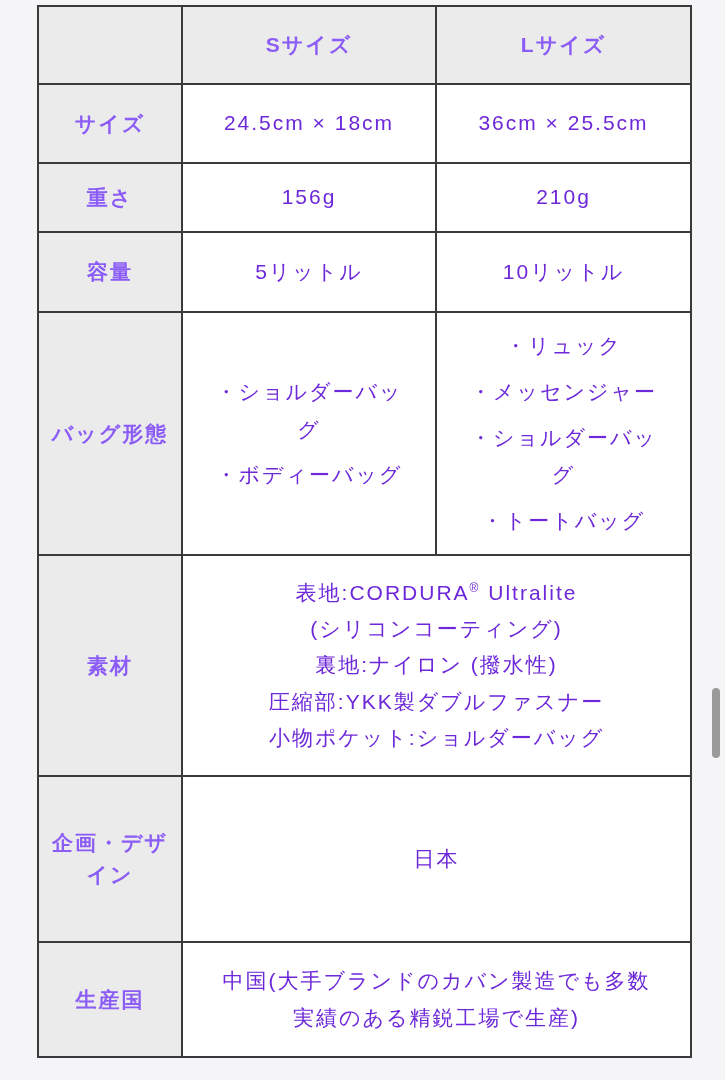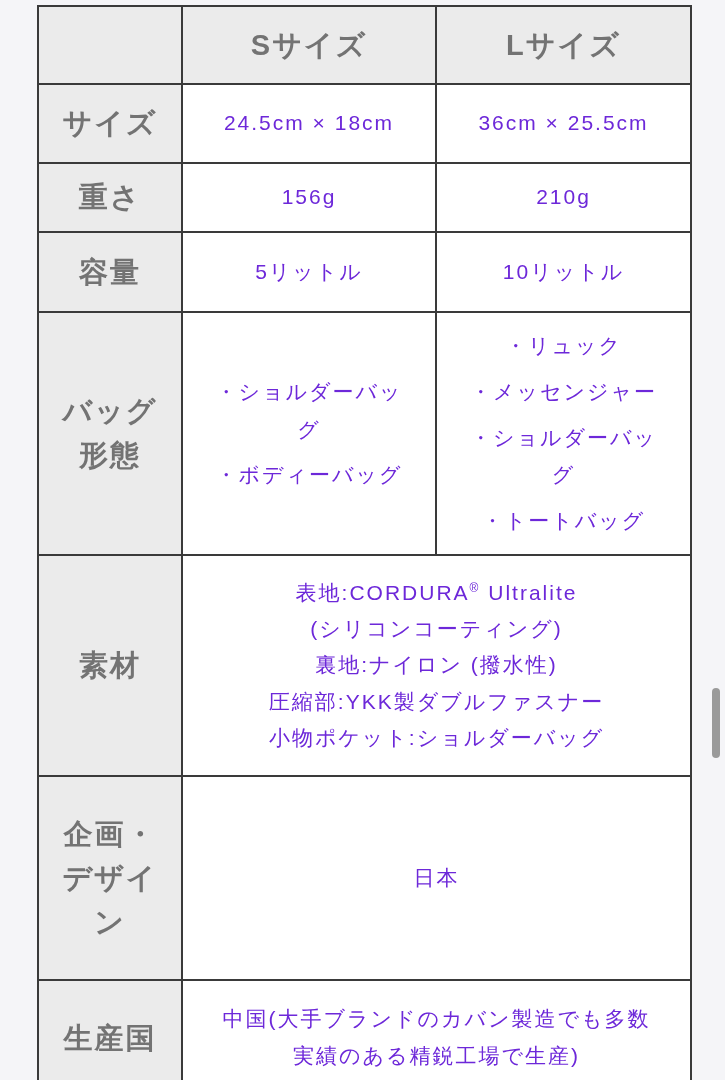--- a/index.html
+++ b/index.html
@@ -29,42 +29,42 @@
   table.spec col.c3 { width: 255px; }
   table.spec th, table.spec td {
     border: 2px solid #3a3a3a;
     text-align: center;
     vertical-align: middle;
     padding: 6px 10px;
     box-sizing: border-box;
   }
   th.lbl, th.hdr {
     background: #ebebeb;
-    color: #737373;
+    color: #8b5cf6;
     font-weight: bold;
-    font-size: 29px;
+    font-size: 21px;
     letter-spacing: 2px;
     line-height: 1.52;
   }
   th.lbl { padding: 6px 24px; }
   td.val {
     background: #ffffff;
     color: #6d28d9;
     font-weight: normal;
     font-size: 21px;
     letter-spacing: 2px;
     line-height: 1.75;
   }
   tr.r-header  { height: 78px; }
   tr.r-size    { height: 79px; }
   tr.r-weight  { height: 69px; }
   tr.r-capacity{ height: 80px; }
   tr.r-bag     { height: 217px; }
   tr.r-material{ height: 221px; }
-  tr.r-design  { height: 204px; }
+  tr.r-design  { height: 166px; }
   tr.r-origin  { height: 110px; }
   .bag-item {
     max-width: 198px;
     margin: 8px auto;
     line-height: 1.8;
   }
   .mat-line { line-height: 1.72; }
   .reg {
     font-size: 12px;
     vertical-align: super;

